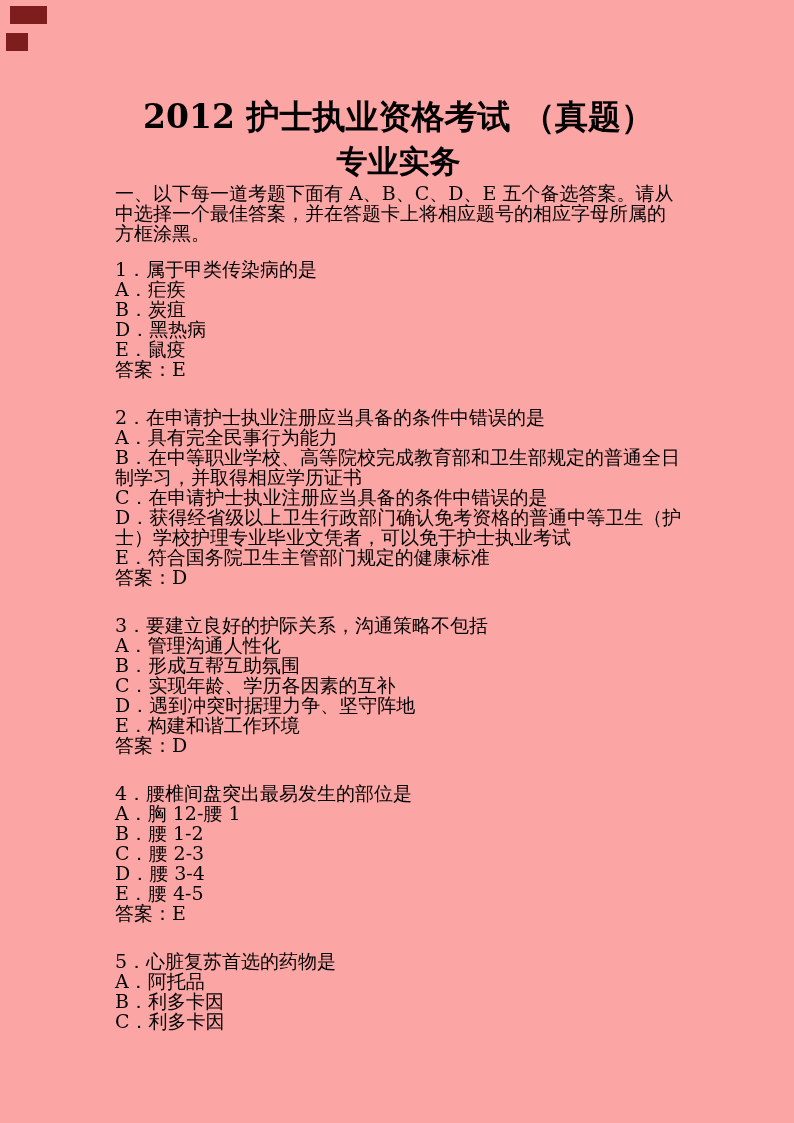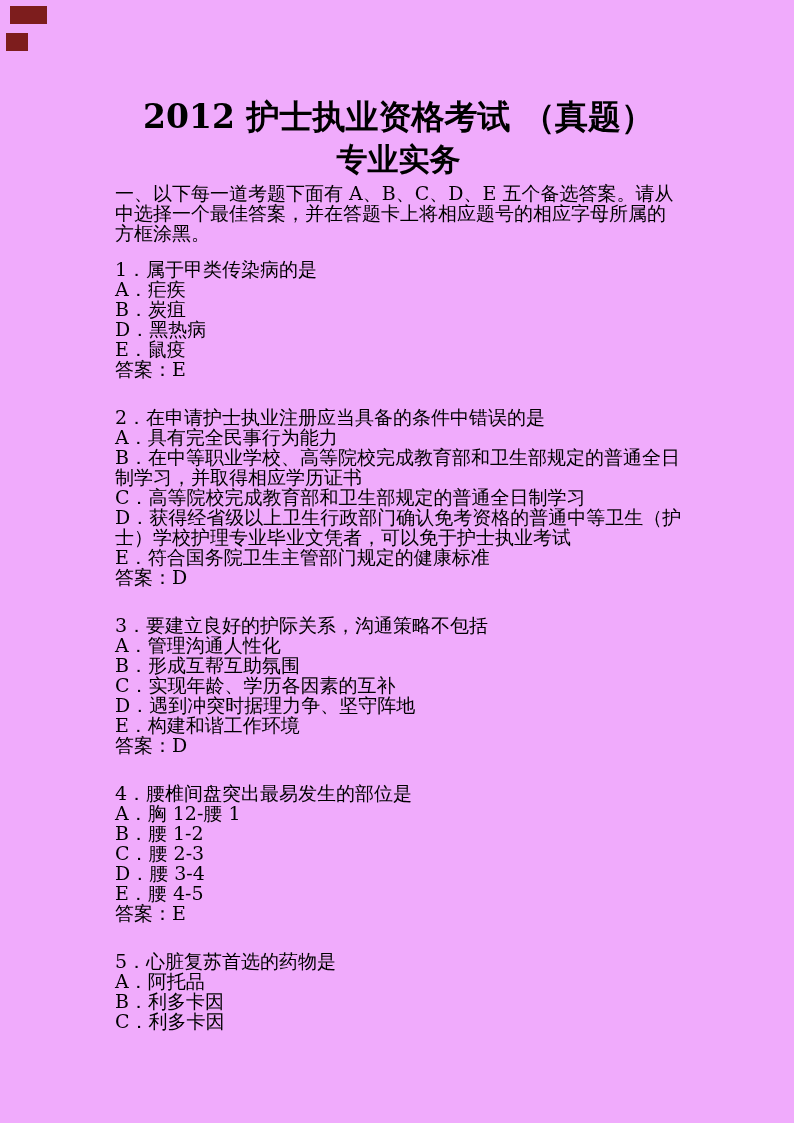--- a/index.html
+++ b/index.html
@@ -4,21 +4,21 @@
 <style>
   html, body {
     margin: 0;
     padding: 0;
     background: #ffffff;
   }
   .page {
     position: relative;
     width: 794px;
     height: 1123px;
-    background: #f0abfc;
+    background: #fca5a5;
     color: #000000;
     font-family: "DejaVu Serif", "Liberation Serif", serif;
     box-sizing: border-box;
     padding: 94px 112px 0 115px;
     overflow: hidden;
   }
   .stamp {
     position: absolute;
     background: var(--stamp-color, #7d1d1d);
   }
@@ -32,21 +32,20 @@
     text-align: center;
     line-height: 46px;
     white-space: nowrap;
   }
   h2.doc-subtitle {
     margin: 0;
     font-size: 31px;
     font-weight: bold;
     text-align: center;
     line-height: 43px;
-    font-family: Liberation Mono, monospace;
   }
   .body-text p {
     margin: 0;
     font-size: 19px;
     line-height: 20px;
     word-break: break-all;
   }
   .question { margin-top: 28px; }
   .question.first { margin-top: 16px; }
 </style>
@@ -71,21 +70,21 @@
       <p>B．炭疽</p>
       <p>D．黑热病</p>
       <p>E．鼠疫</p>
       <p>答案：E</p>
     </div>
 
     <div class="question">
       <p>2．在申请护士执业注册应当具备的条件中错误的是</p>
       <p>A．具有完全民事行为能力</p>
       <p>B．在中等职业学校、高等院校完成教育部和卫生部规定的普通全日制学习，并取得相应学历证书</p>
-      <p>C．高等院校完成教育部和卫生部规定的普通全日制学习</p>
+      <p>C．在申请护士执业注册应当具备的条件中错误的是</p>
       <p>D．获得经省级以上卫生行政部门确认免考资格的普通中等卫生（护士）学校护理专业毕业文凭者，可以免于护士执业考试</p>
       <p>E．符合国务院卫生主管部门规定的健康标准</p>
       <p>答案：D</p>
     </div>
 
     <div class="question">
       <p>3．要建立良好的护际关系，沟通策略不包括</p>
       <p>A．管理沟通人性化</p>
       <p>B．形成互帮互助氛围</p>
       <p>C．实现年龄、学历各因素的互补</p>

